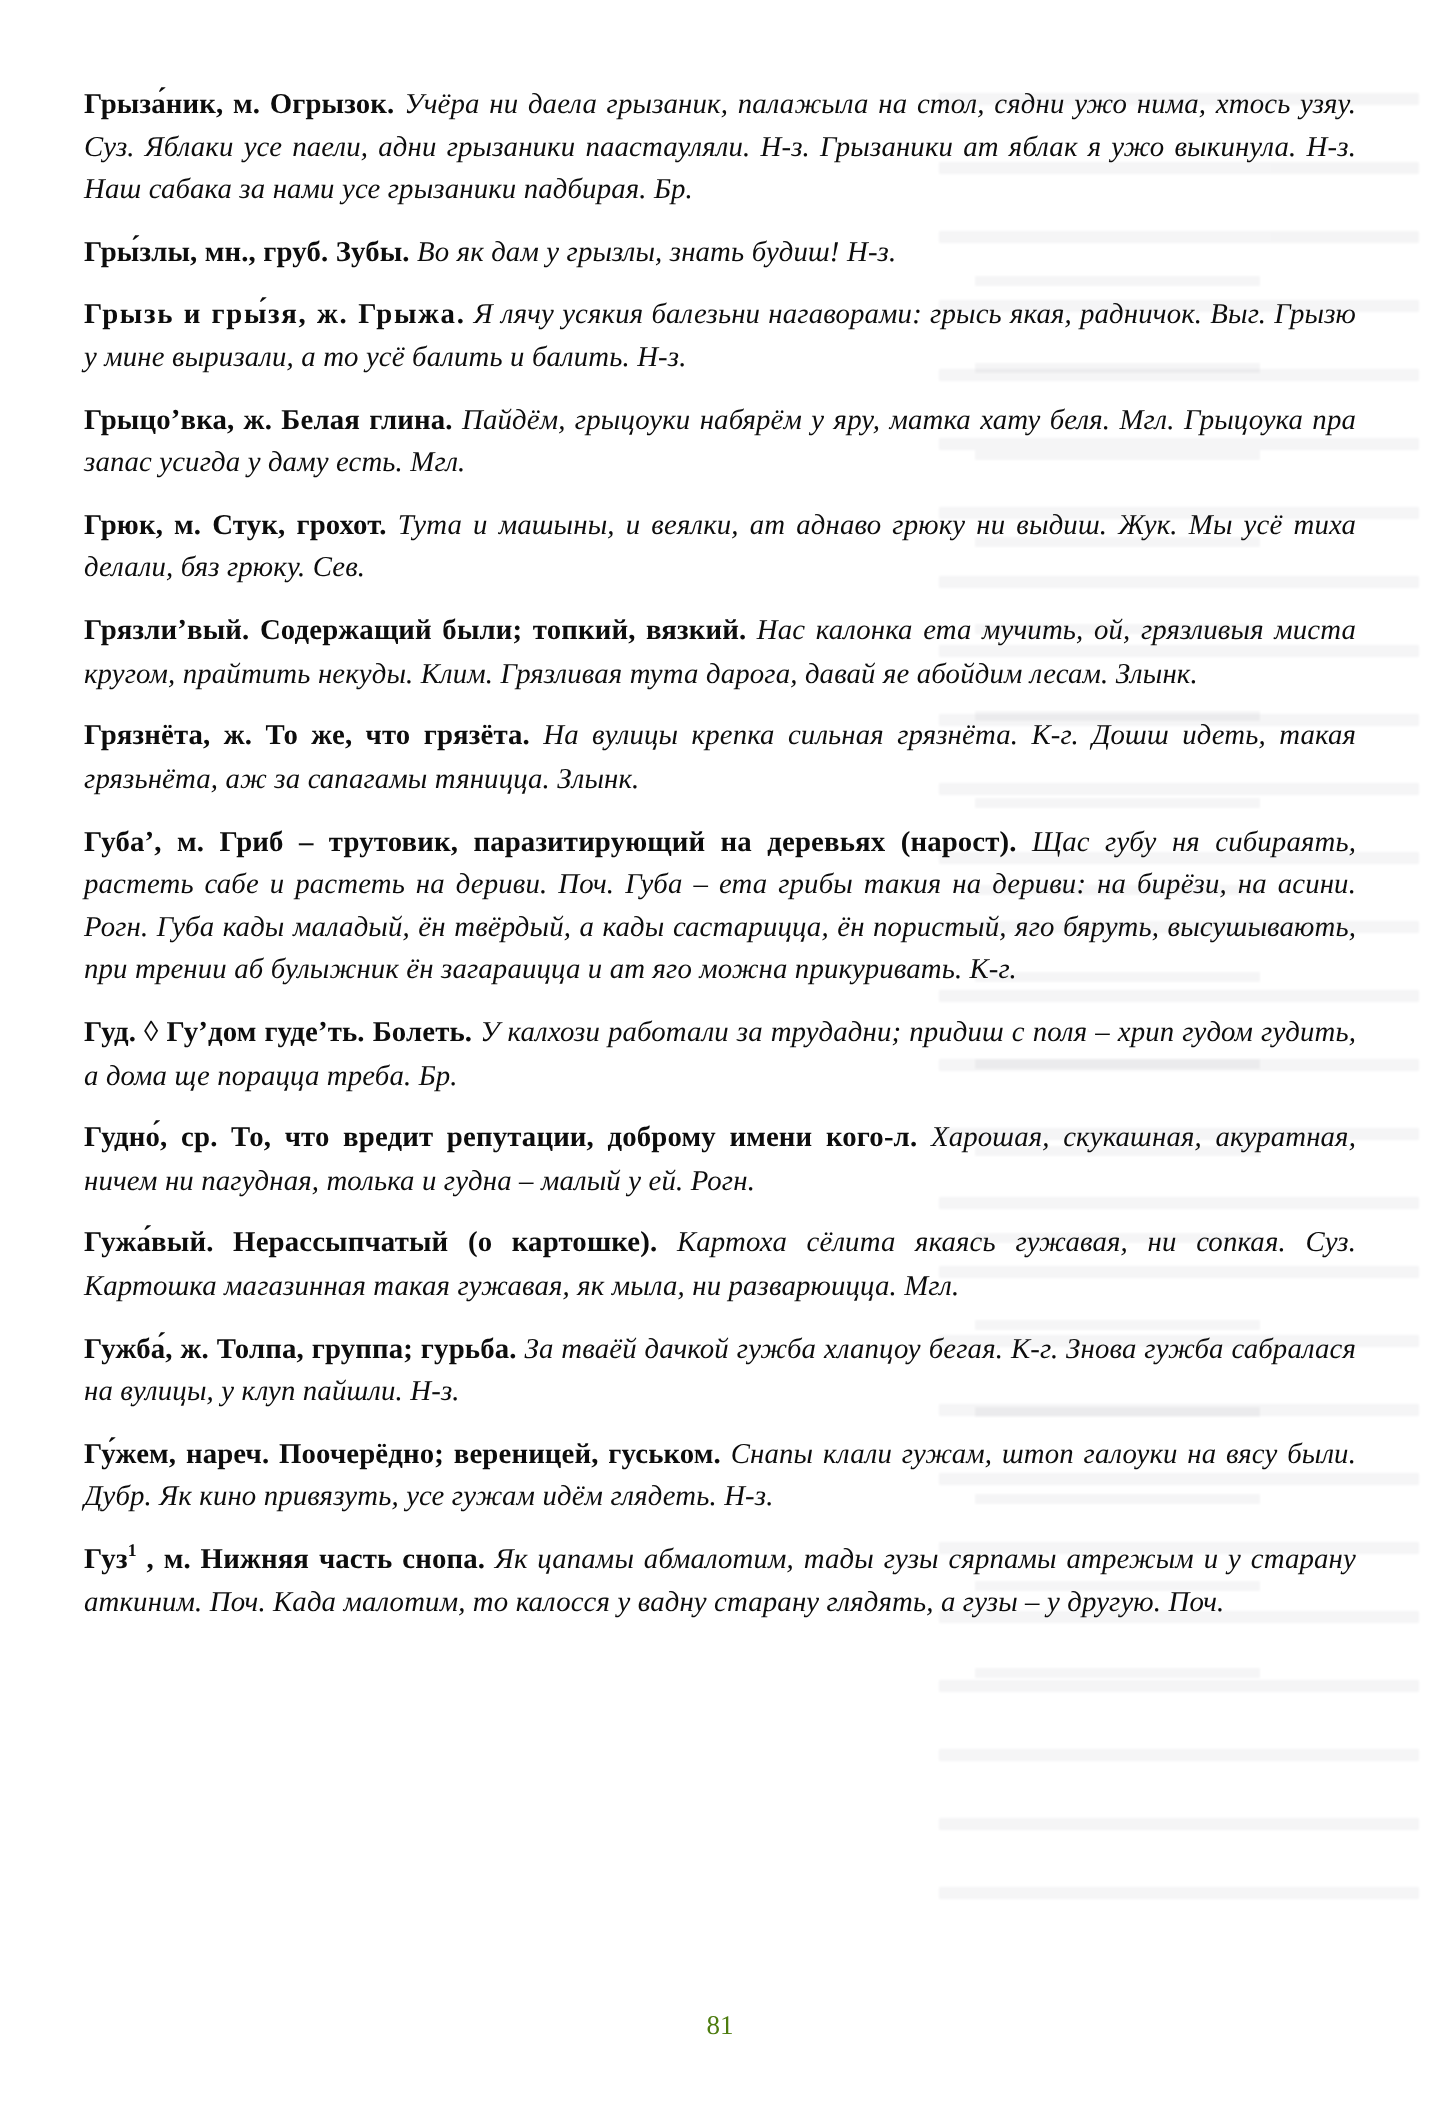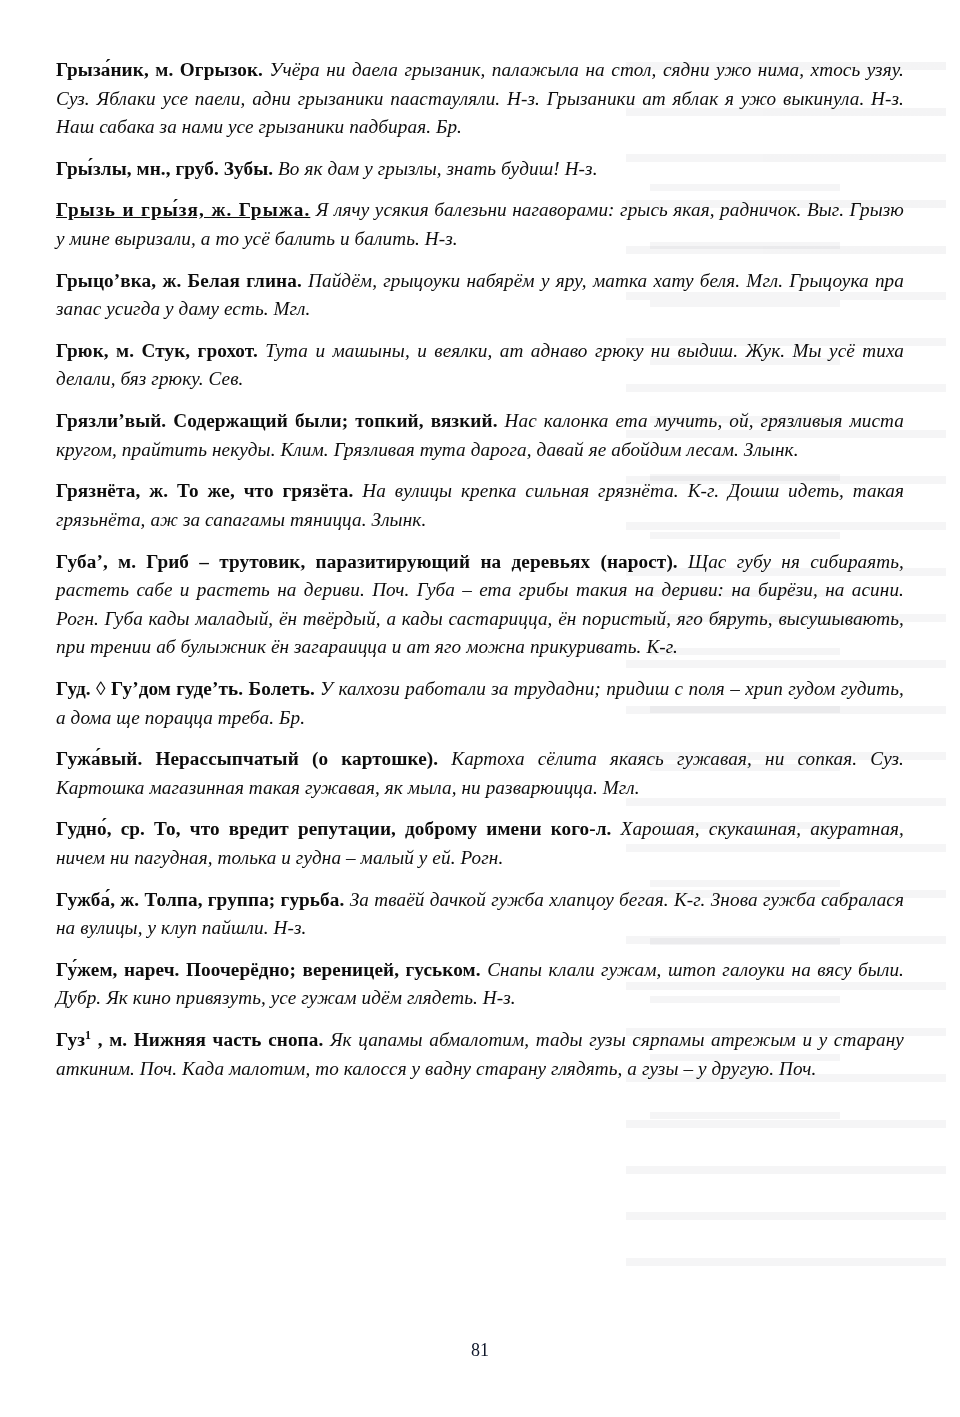--- a/index.html
+++ b/index.html
@@ -92,33 +92,32 @@
   .hw sup {
     font-size: 0.62em;
     vertical-align: super;
     line-height: 0;
     font-weight: bold;
   }
 
   
   .entry.spaced .hw {
     letter-spacing: 1.1px;
-    text-decoration: underline;
   }
 
   .pagenum {
     position: absolute;
     left: 0;
     top: 1340px;
     width: 960px;
     text-align: center;
     font-size: 18px;
     font-style: normal;
     font-family: "Liberation Serif", "DejaVu Serif", serif;
-    color: #0f172a;
+    color: #4d7c0f;
   }
 </style>
 </head>
 <body>
 
 <div id="page">
 
   <div class="bleed"></div>
   <div class="bleed2"></div>
 
@@ -138,23 +137,23 @@
 
     <p class="entry"><span class="hw">Грязли’вый. Содержащий были; топкий, вязкий.</span> <span>Нас калонка ета мучить, ой, грязливыя миста кругом, прайтить некуды. Клим. Грязливая тута дарога, давай яе абойдим лесам. Злынк.</span></p>
 
     <p class="entry"><span class="hw">Грязнёта, ж. То же, что грязёта.</span> <span>На вулицы крепка сильная грязнёта. К-г. Дошш идеть, такая грязьнёта, аж за сапагамы тяницца. Злынк.</span></p>
 
     <p class="entry"><span class="hw">Губа’, м. Гриб – трутовик, паразитирующий на деревьях (нарост).</span> <span>Щас губу ня сибираять, растеть сабе и растеть на дериви. Поч. Губа – ета грибы такия на дериви: на бирёзи, на асини. Рогн. Губа кады маладый, ён твёрдый, а кады састарицца, ён пористый, яго бяруть, высушывають, при трении аб булыжник ён загараицца и ат яго можна прикуривать. К-г.</span></p>
 
 
     <p class="entry"><span class="hw">Гуд. ◊ Гу’дом гуде’ть. Болеть.</span><span> У калхози работали за трудадни; придиш с поля – хрип гудом гудить, а дома ще порацца треба. Бр.</span></p>
 
+    <p class="entry"><span class="hw">Гудно́, ср. То, что вредит репутации, доброму имени кого-л.</span> <span>Харошая, скукашная, акуратная, ничем ни пагудная, толька и гудна – малый у ей. Рогн.</span></p>
+
     <p class="entry"><span class="hw">Гужа́вый. Нерассыпчатый (о картошке).</span> <span>Картоха сёлита якаясь гужавая, ни сопкая. Суз. Картошка магазинная такая гужавая, як мыла, ни разварюицца. Мгл.</span></p>
-
-    <p class="entry"><span class="hw">Гудно́, ср. То, что вредит репутации, доброму имени кого-л.</span> <span>Харошая, скукашная, акуратная, ничем ни пагудная, толька и гудна – малый у ей. Рогн.</span></p>
 
     <p class="entry"><span class="hw">Гужба́, ж. Толпа, группа; гурьба.</span> <span>За тваёй дачкой гужба хлапцоу бегая. К-г. Знова гужба сабралася на вулицы, у клуп пайшли. Н-з.</span></p>
 
     <p class="entry"><span class="hw">Гу́жем, нареч. Поочерёдно; вереницей, гуськом.</span> <span>Снапы клали гужам, штоп галоуки на вясу были. Дубр. Як кино привязуть, усе гужам идём глядеть. Н-з.</span></p>
 
     <p class="entry"><span class="hw"><span>Гуз</span><sup>1</sup><span> , м. Нижняя часть снопа.</span></span> <span>Як цапамы абмалотим, тады гузы сярпамы атрежым и у старану    аткиним. Поч. Када малотим, то калосся у вадну  старану   глядять, а гузы – у другую. Поч.</span></p>
 
   </div>
 
   <div class="pagenum">81</div>

